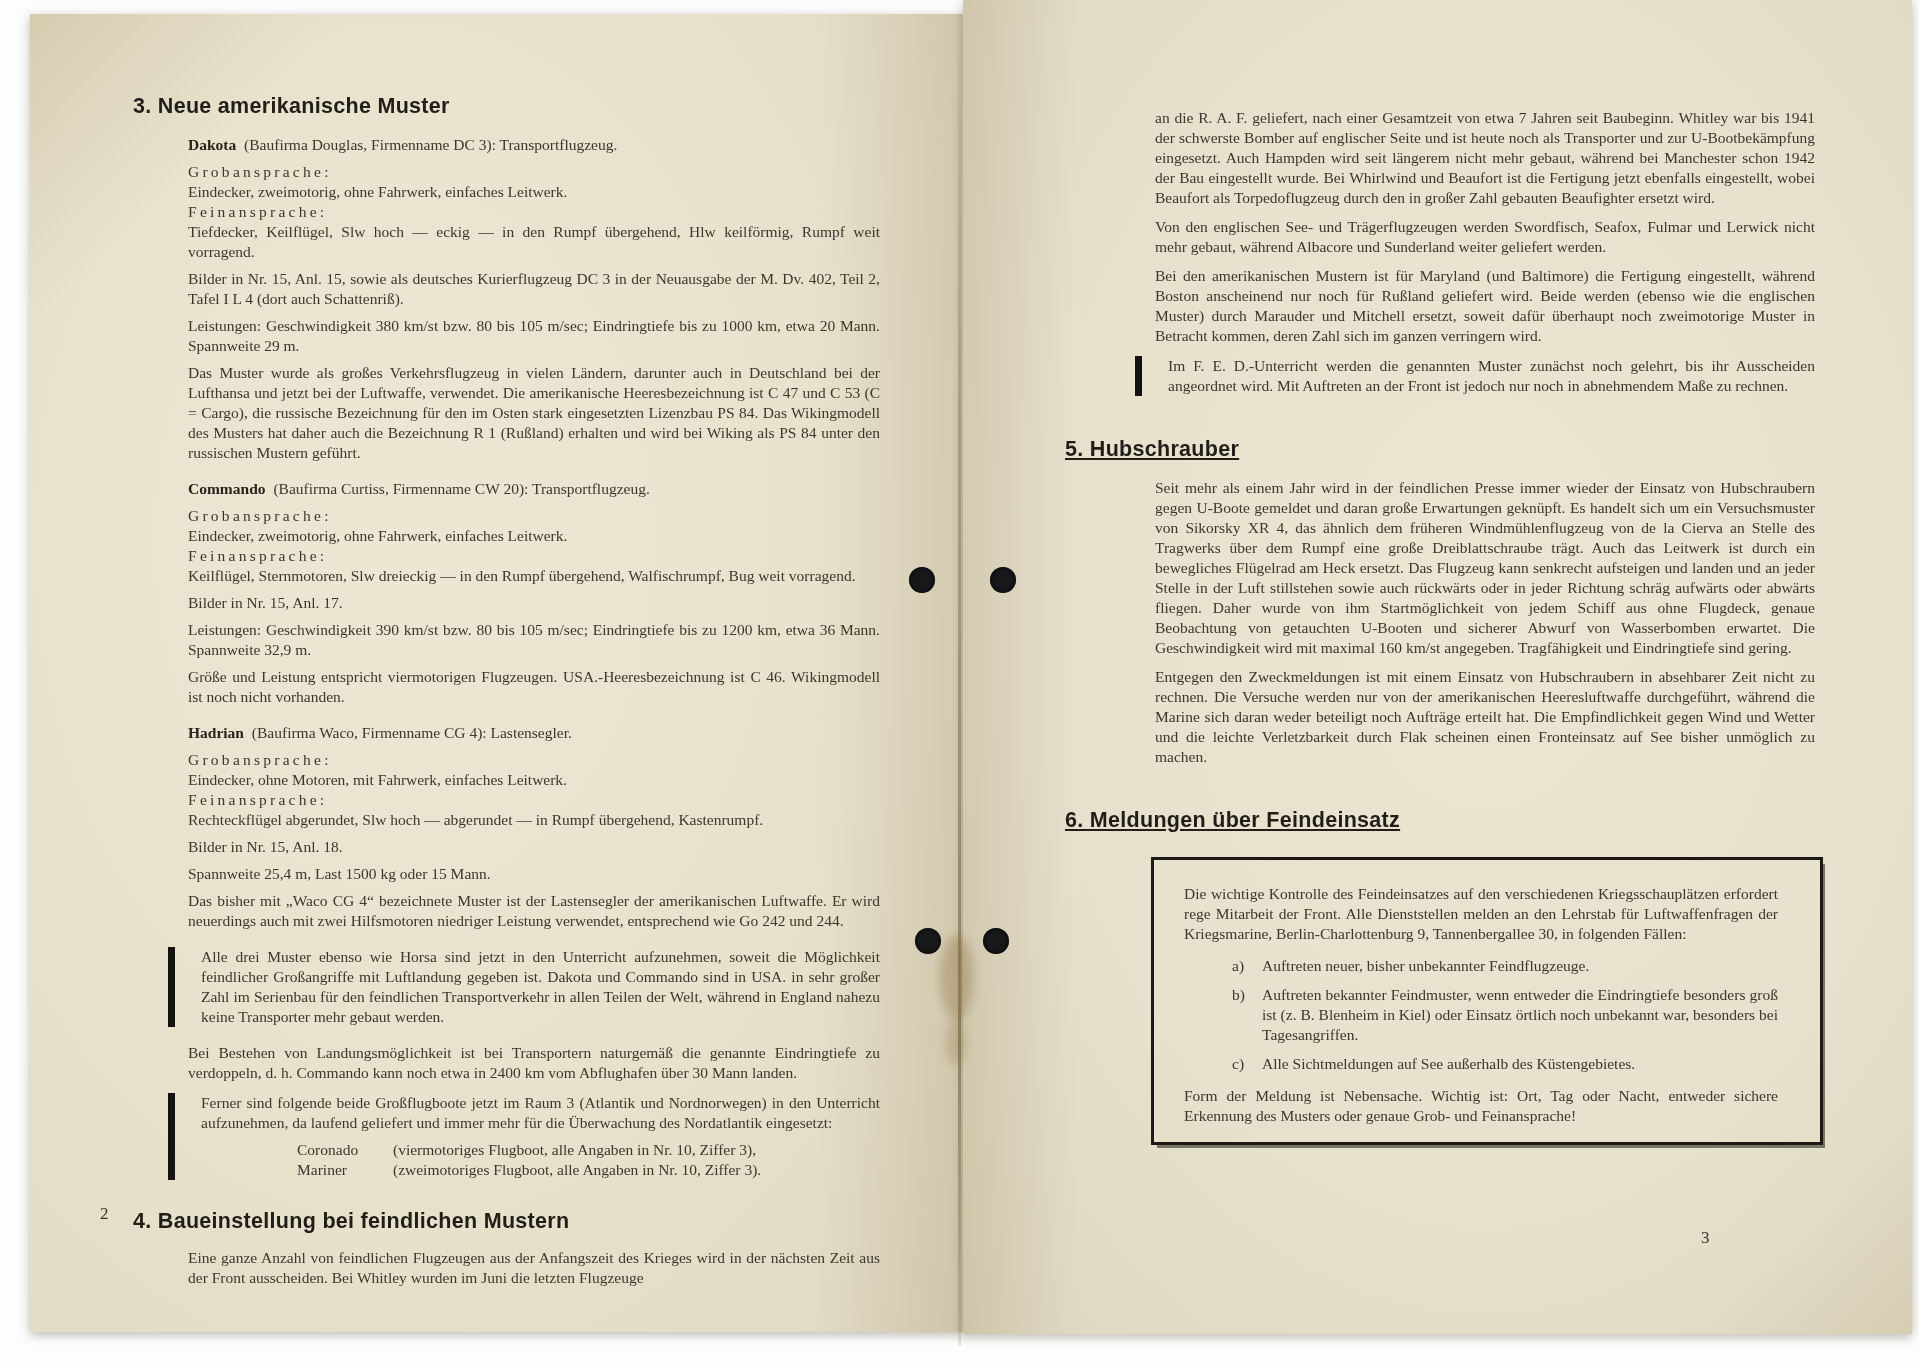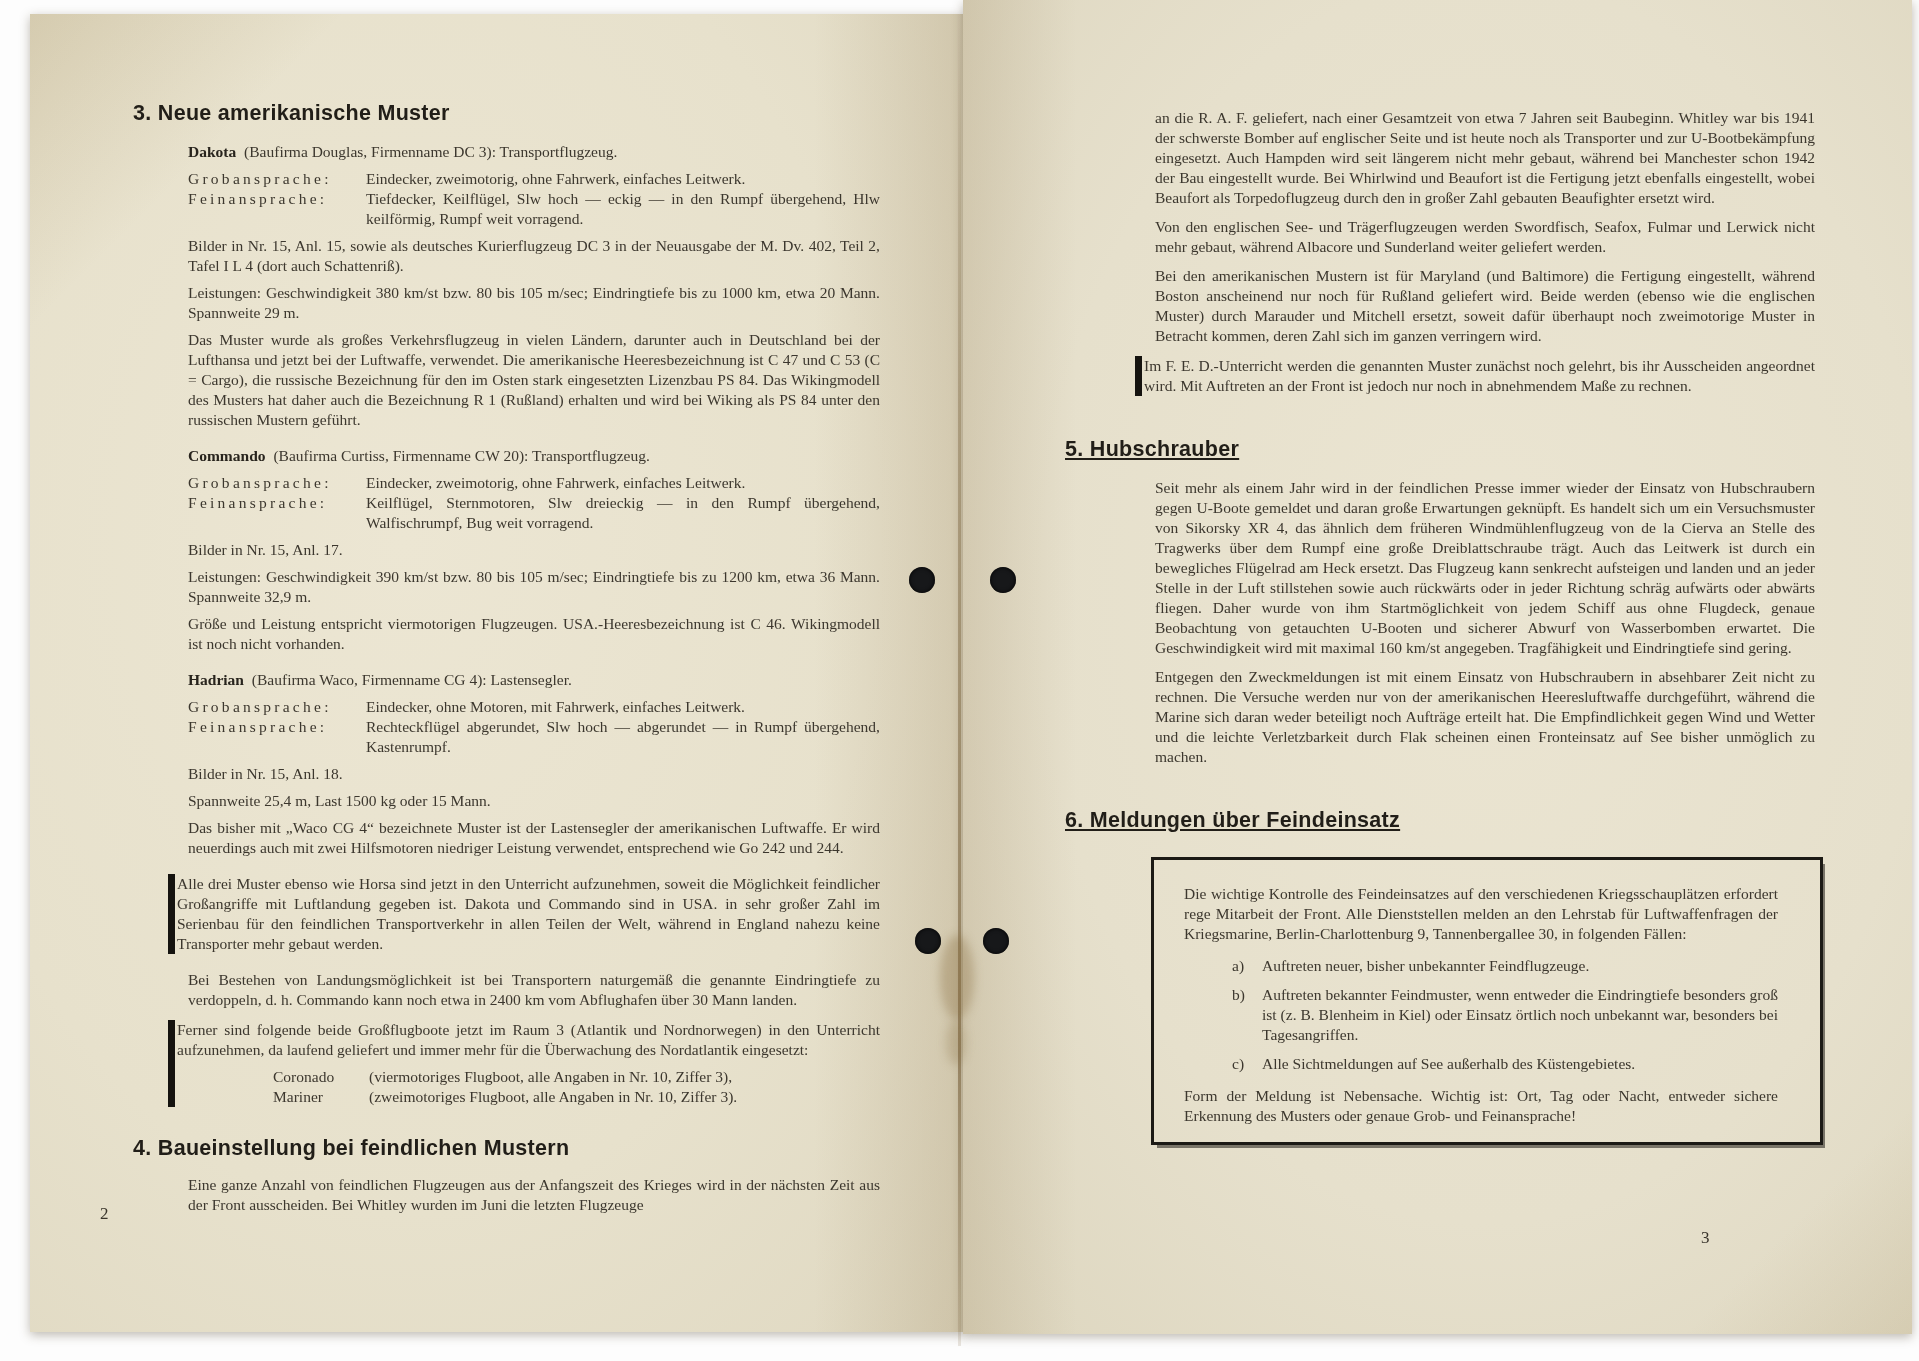--- a/index.html
+++ b/index.html
@@ -17,33 +17,33 @@
       linear-gradient(315deg, rgba(170,150,105,.18) 0%, rgba(0,0,0,0) 10%),
       radial-gradient(ellipse at 55% 45%, #ebe5d2 0%, #e6e0cc 60%, #ddd6bf 100%);}
   .fold{position:absolute;left:958px;top:10px;width:3px;height:1336px;
     background:linear-gradient(to bottom, rgba(120,95,55,0) 0%, rgba(120,95,55,.35) 30%,
       rgba(110,85,45,.55) 78%, rgba(120,95,55,.15) 100%);}
   .hole{position:absolute;width:26px;height:26px;border-radius:50%;background:#17181a;
     box-shadow:inset 0 0 4px #000;}
   .stain{position:absolute;background:rgba(125,95,45,.30);border-radius:50%;filter:blur(5px);}
 
   .body{position:absolute;color:#3c372e;font-size:15.5px;line-height:20px;text-align:justify;}
-  .left-body{left:158px;top:86px;width:692px;}
+  .left-body{left:158px;top:79px;width:692px;}
   .right-body{left:192px;top:108px;width:660px;}
   p{margin:0 0 7px 0;}
   .head{font-family:"Liberation Sans","DejaVu Sans",sans-serif;font-weight:700;font-size:21.5px;
     color:#211e18;letter-spacing:.3px;margin:0 0 16px -55px;text-align:left;line-height:26px;}
   .right-body .head{margin-left:-90px;text-decoration:underline;}
   .mt{margin-top:16px;}
   .mt-big{margin-top:24px;}
   b.acname{color:#28241d;margin-right:4px;}
-  .ansprache-row{display:flex;}
+  .ansprache-row{display:flex;flex-direction:column;}
   .sperr{letter-spacing:.21em;width:178px;flex:none;}
   .a-val{flex:1;text-align:justify;}
-  .marked{border-left:7px solid #15130f;padding-left:2px;margin-left:-20px;}
+  .marked{border-left:7px solid #15130f;padding-left:26px;margin-left:-20px;}
   .marked p:last-child{margin-bottom:0;}
   .fleet{margin-left:96px;}
   .fleet-row{display:flex;}
   .fleet-name{width:96px;flex:none;}
   .pagenum{position:absolute;font-size:17px;color:#39342b;}
   .pn-left{left:70px;top:1190px;}
   .pn-right{left:738px;top:1228px;}
 
   .report-box{border:3px solid #1c1a15;margin:24px 0 0 -4px;padding:24px 42px 16px 30px;width:594px;
     box-shadow:4px 5px 0 -2px rgba(33,30,24,.55);}

